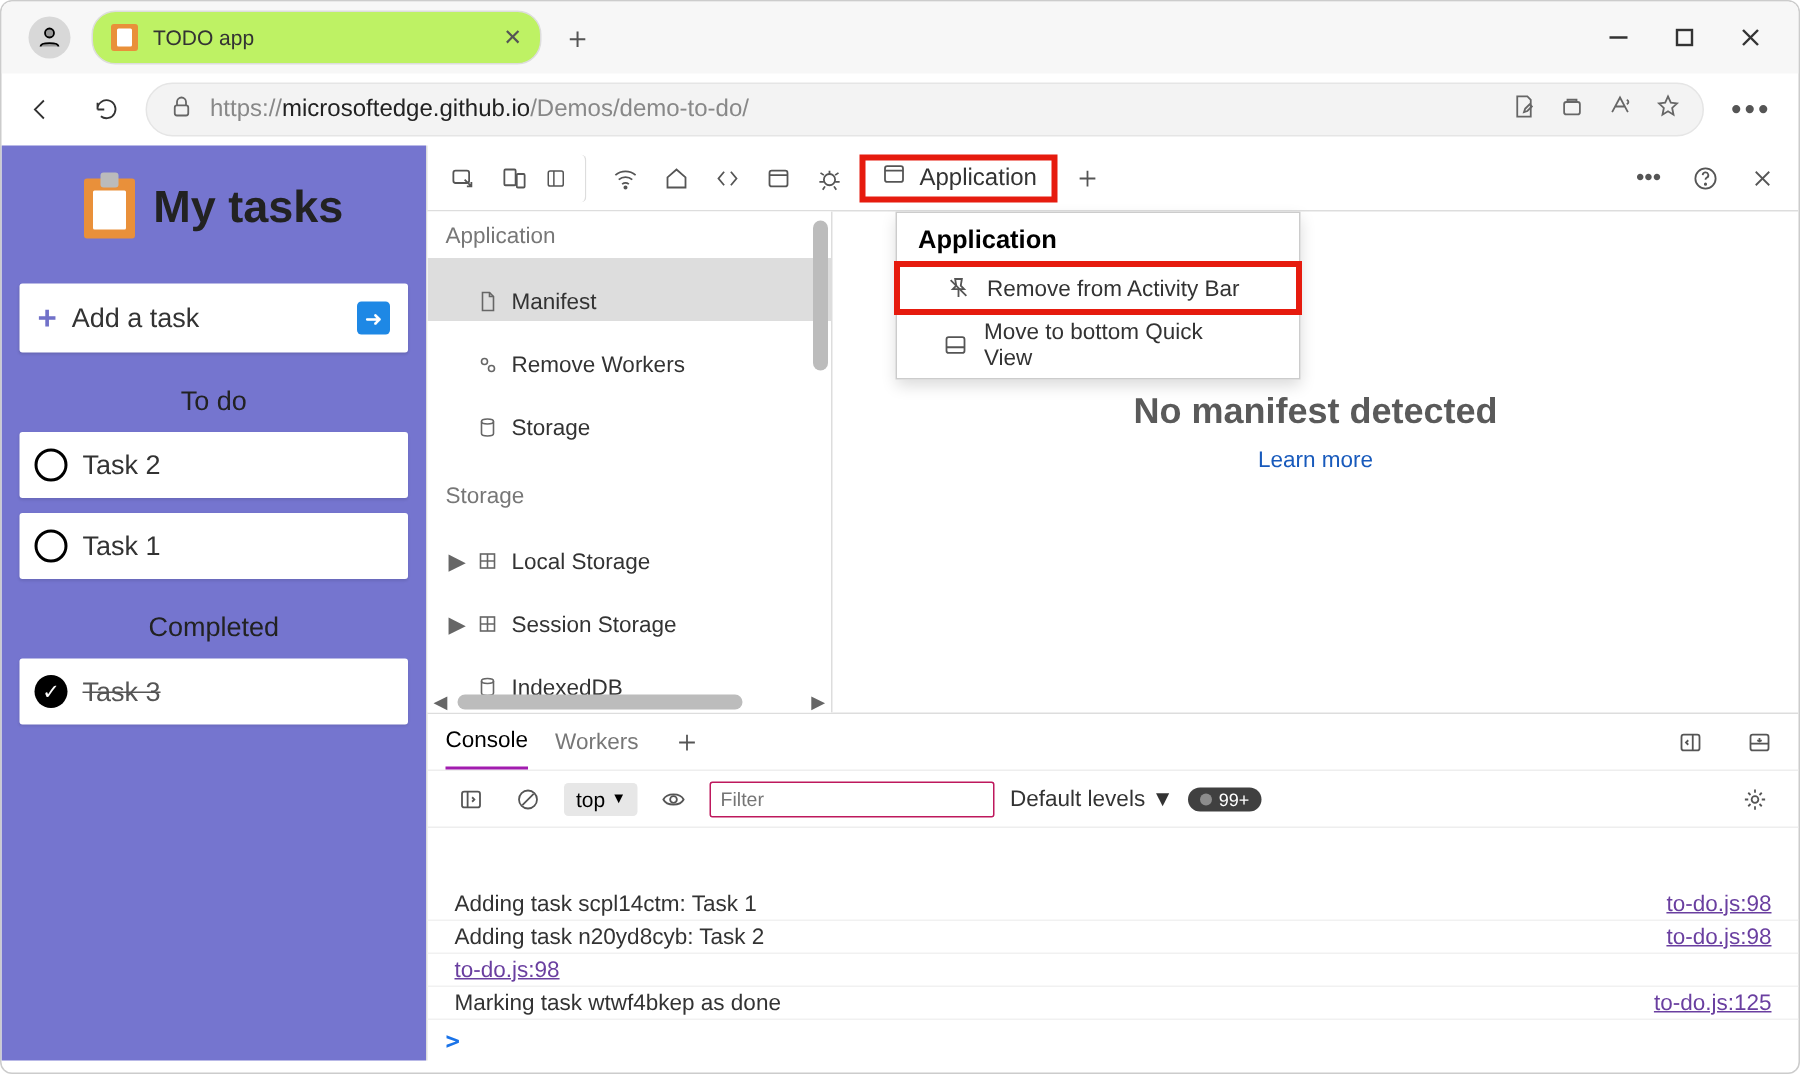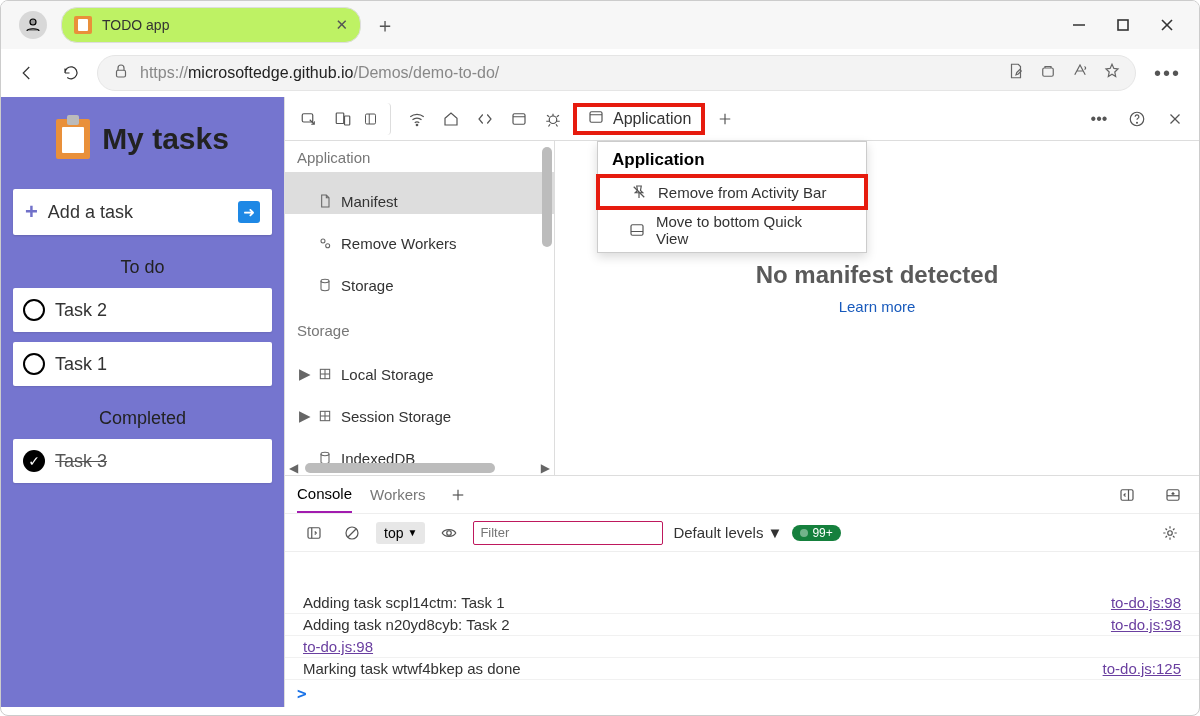--- a/index.html
+++ b/index.html
@@ -85,21 +85,21 @@
 .ctx-item .cicon { width:18px; color:#555; display:flex; justify-content:center;}
 
 .dt-console { border-top:1px solid #ddd; display:flex; flex-direction:column;}
 .con-tabs { height:38px; display:flex; align-items:center; gap:18px; padding:0 12px; border-bottom:1px solid #eee;}
 .con-tab { font-size:15px; color:#777; cursor:pointer; height:100%; display:flex; align-items:center;}
 .con-tab.active { color:#000000; border-bottom:2px solid #a21caf;}
 .con-tabs .spacer{flex:1;}
 .con-controls { height:38px; display:flex; align-items:center; gap:10px; padding:0 15px; border-bottom:1px solid #eee;}
 .con-controls .pill { background:#e7e7e7; padding:3px 8px; border-radius:3px; display:flex; align-items:center; gap:4px; font-size:14px;}
 .con-filter { flex:0 0 150px; height:24px; border:1px solid #be185d; border-radius:2px; padding:0 6px; font-size:13px; color:#888;}
-.badge99 { background:#15803d; color:#fff; border-radius:10px; padding:1px 8px; font-size:12px; display:inline-flex; align-items:center; gap:4px;}
+.badge99 { background:#404040; color:#fff; border-radius:10px; padding:1px 8px; font-size:12px; display:inline-flex; align-items:center; gap:4px;}
 .badge99::before{content:""; width:8px; height:8px; background:#fff; border-radius:50%; display:inline-block; opacity:.4;}
 .con-controls .spacer{flex:1;}
 .con-log { font-family:Consolas,monospace; font-size:15px;margin-top:40px; }
 .con-row { display:flex; padding:2px 18px; border-bottom:1px solid #f1f1f1;}
 .con-row .msg{ flex:1; color:#333;}
 .con-row .src{ color:#6a3fa0; text-decoration:underline; cursor:pointer;}
 .con-prompt { padding:4px 12px; color:#1a73e8; font-family:Consolas,monospace; font-weight:bold;}
 
 svg { width:18px; height:18px; stroke:currentColor; fill:none; stroke-width:1.6; }
 </style>

